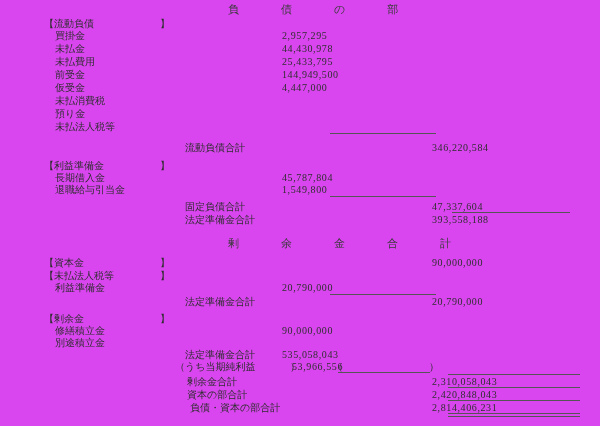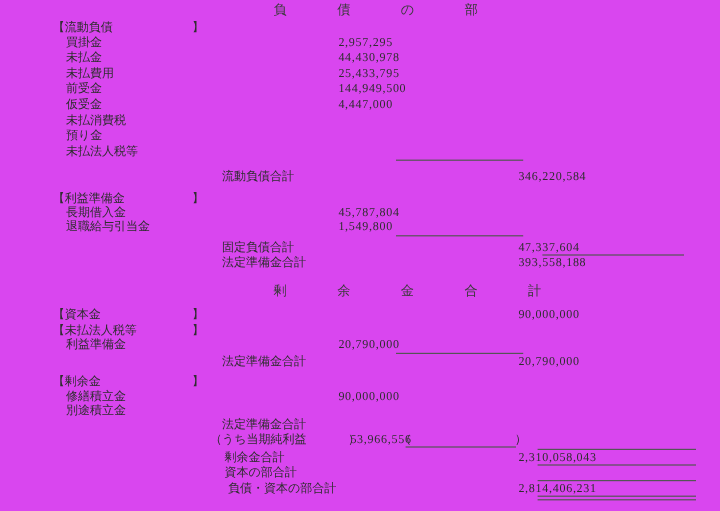--- a/index.html
+++ b/index.html
@@ -87,34 +87,36 @@
   <div class="t sub" style="top:296px">法定準備金合計</div>
   <div class="t num rgt" style="top:296px">20,790,000</div>
 
   <div class="t sec" style="top:313px"><span>【</span><span>剰余金</span></div>
   <div class="t close-br" style="top:313px">】</div>
 
   <div class="t itm" style="top:325px">修繕積立金</div>
   <div class="t num mid" style="top:325px">90,000,000</div>
   <div class="t itm" style="top:337px">別途積立金</div>
   <div class="t sub" style="top:349px">法定準備金合計</div>
+  <div class="t num mid" style="top:349px">535,058,043</div>
 
   <div class="t" style="top:361px;left:175px"><span>（</span><span>うち当期純利益</span></div>
   <div class="t" style="top:361px;left:290px">）</div>
   <div class="t" style="top:361px;left:333px">（</div>
   <div class="t num narrow" style="top:361px">53,966,556</div>
   <div class="t" style="top:361px;left:429px">）</div>
   <div class="rule" style="top:372px;left:338px;width:92px"></div>
 
   <div class="rule rgt-r" style="top:374px"></div>
   <div class="t sub" style="top:376px;left:187px">剰余金合計</div>
   <div class="t num rgt" style="top:376px">2,310,058,043</div>
   <div class="rule rgt-r" style="top:387px"></div>
 
   <div class="t sub" style="top:389px;left:187px">資本の部合計</div>
+  <div class="t num rgt" style="top:389px">2,420,848,043</div>
   <div class="rule rgt-r" style="top:400px"></div>
 
   <div class="t sub" style="top:402px;left:190px">負債・資本の部合計</div>
   <div class="t num rgt" style="top:402px">2,814,406,231</div>
   <div class="rule rgt-r" style="top:413px"></div>
   <div class="rule rgt-r" style="top:416px"></div>
 
 </div>
 
 </body></html>

